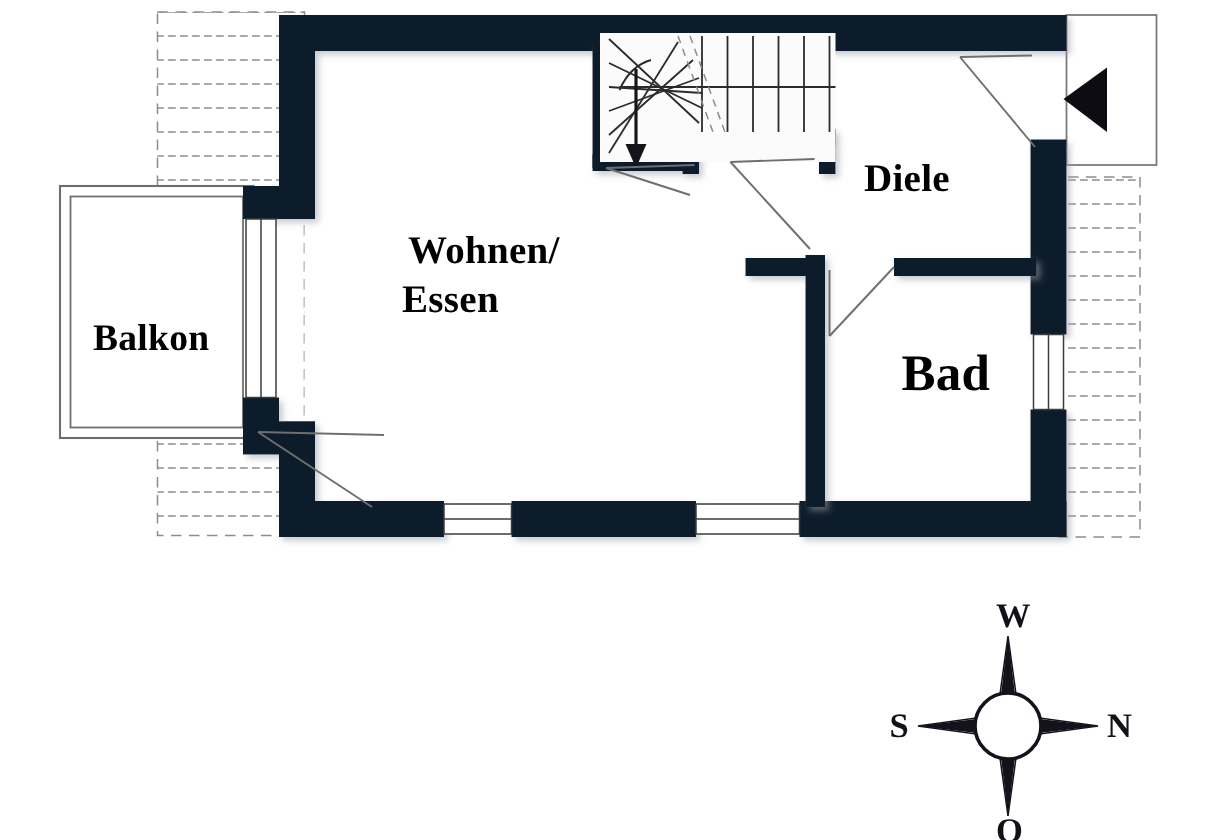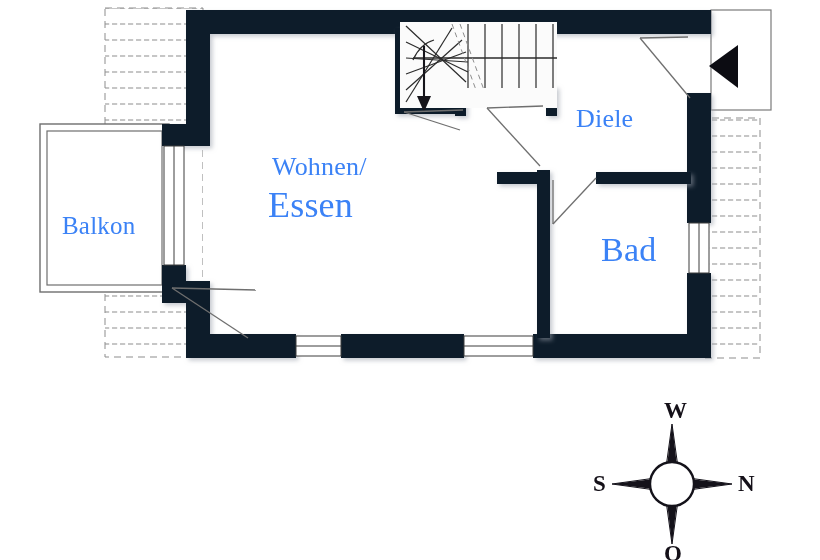--- a/index.html
+++ b/index.html
@@ -23,22 +23,22 @@
     position: absolute;
     left: 0;
     top: 0;
     width: 820px;
     height: 560px;
     display: block;
   }
   .room-label {
     position: absolute;
     font-family: "Liberation Serif", "DejaVu Serif", serif;
-    font-weight: normal;
-    color: #3b82f6;
+    font-weight: bold;
+    color: #000000;
     white-space: pre;
     line-height: 1.12;
     letter-spacing: 0.2px;
     user-select: none;
   }
   .compass-label {
     position: absolute;
     font-family: "Liberation Serif", "DejaVu Serif", serif;
     font-weight: bold;
     font-size: 23px;
@@ -225,21 +225,21 @@
       </g>
       <circle cx="672" cy="484" r="22" fill="#ffffff" stroke="#14121a" stroke-width="2.4"></circle>
     </g>
 
   </svg>
 
   <div class="room-label" style="left:62px; top:212px; font-size:25px;text-align:right;">Balkon</div>
 
   <div class="room-label" style="left:272px; top:152px; font-size:26px;">Wohnen/</div>
 
-  <div class="room-label" style="left:268px; top:185px; font-size:36px;">Essen</div>
+  <div class="room-label" style="left:268px; top:185px; font-size:26px;">Essen</div>
 
 
   <div class="room-label" style="left:576px; top:104px; font-size:26px;">Diele</div>
 
   <div class="room-label" style="left:601px; top:231px; font-size:34px;">Bad</div>
 
   <div class="compass-label" style="left:664px; top:398px;">W</div>
 
   <div class="compass-label" style="left:738px; top:471px;">N</div>
 

